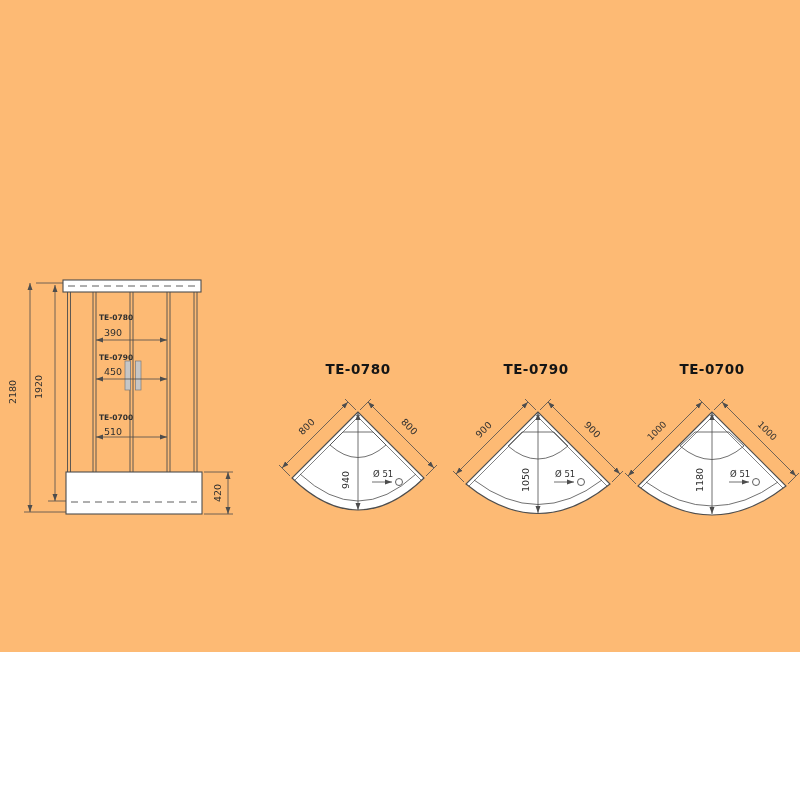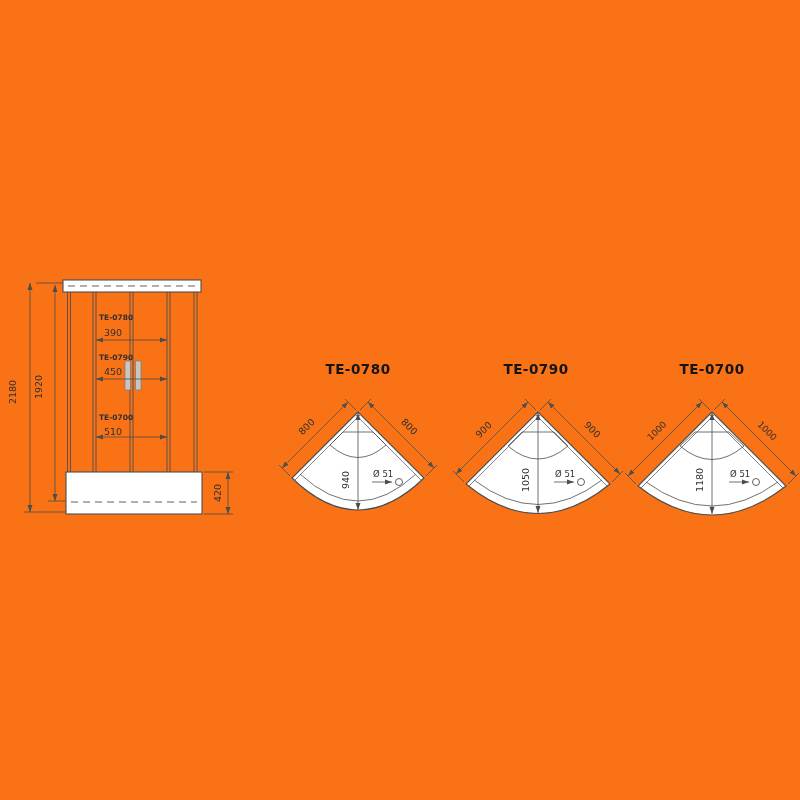--- a/index.html
+++ b/index.html
@@ -1,20 +1,20 @@
 <!DOCTYPE html>
 <html><head>
 <meta charset="utf-8">
 <style>
   html, body { margin: 0; padding: 0; background: #ffffff; }
   .canvas {
     position: relative;
     width: 800px;
-    height: 800px;
-    background: #f97316;
+    height: 652px;
+    background: #fdba74;
     overflow: hidden;
     font-family: "DejaVu Sans", "Liberation Sans", sans-serif;
   }
   svg text {
     fill: #2f2f2f;
     font-family: "DejaVu Sans", "Liberation Sans", sans-serif;
   }
   .dim-num   { font-size: 9.5px; }
   .dim-num-s { font-size: 9px; }
   .model-sm  { font-size: 7.5px; font-weight: 700; }

